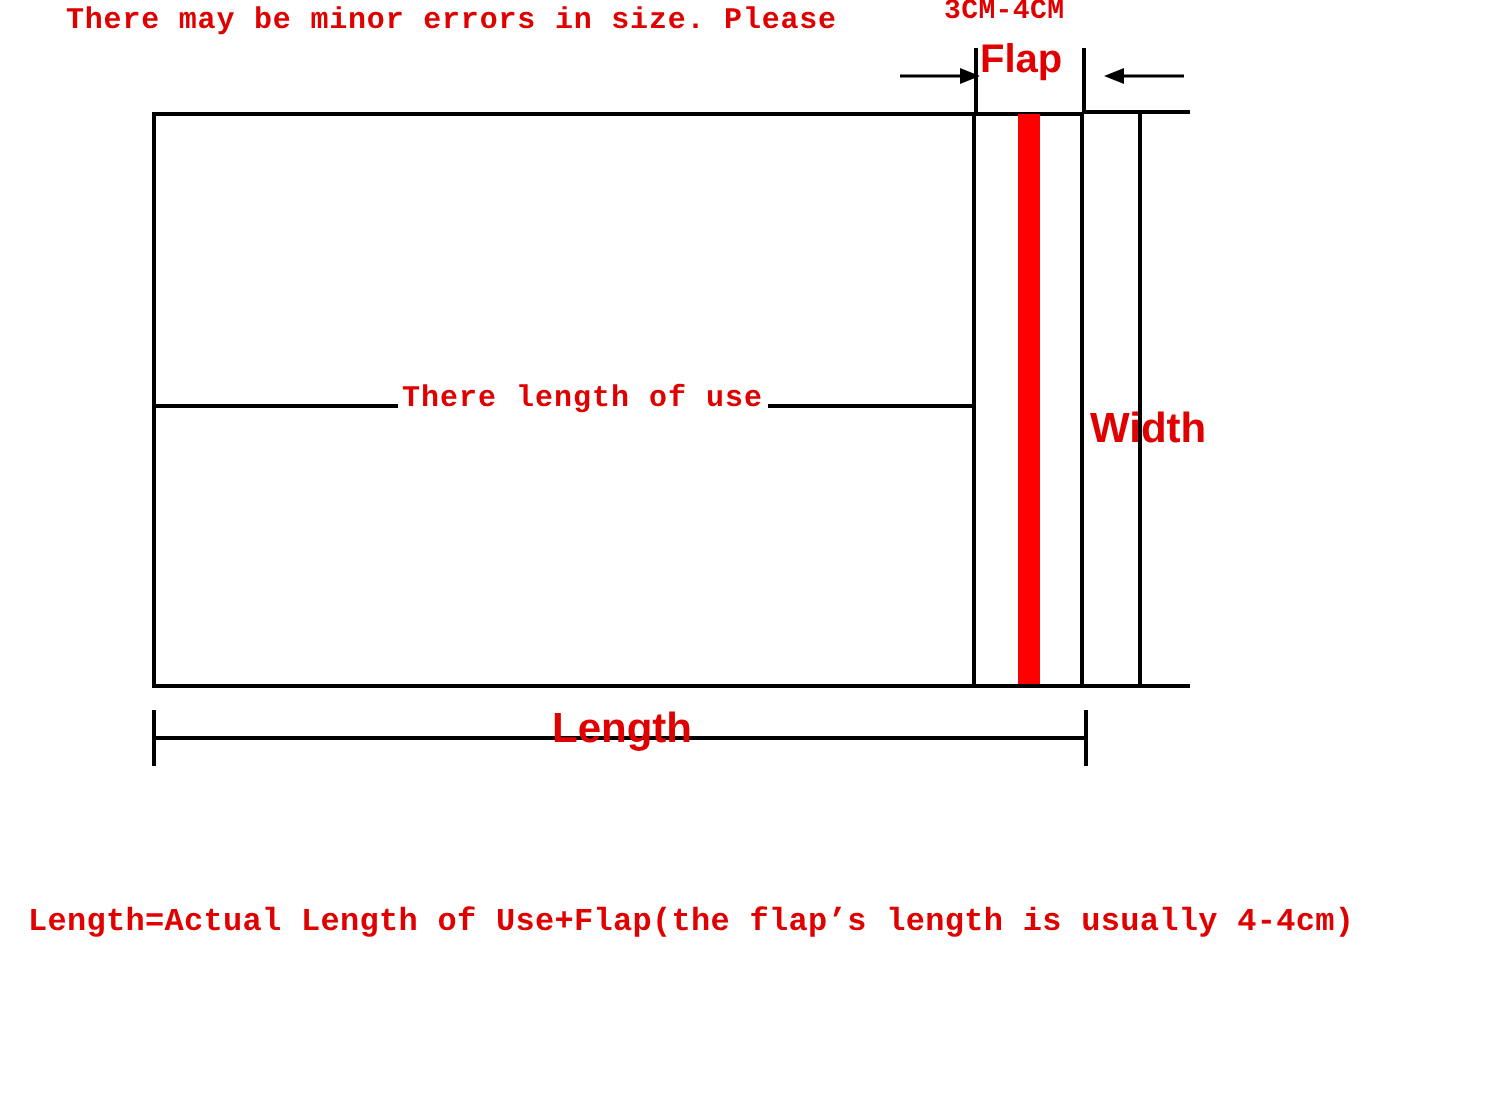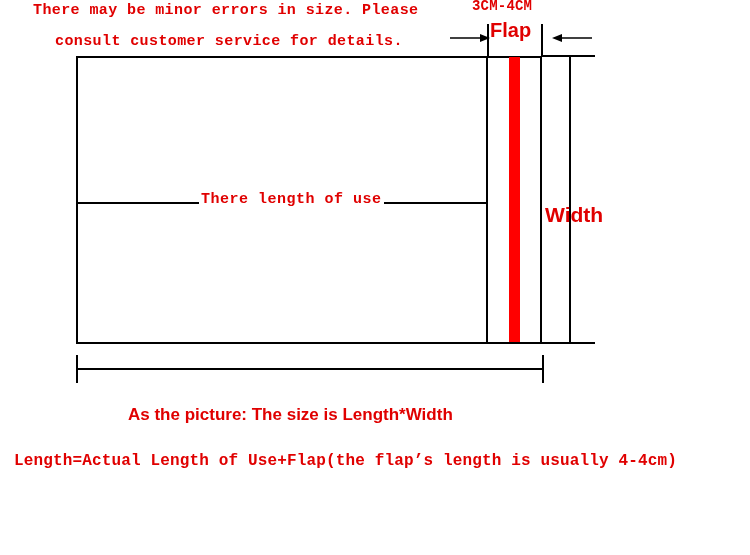--- a/index.html
+++ b/index.html
@@ -63,21 +63,20 @@
     overflow: visible;
   }
 </style>
 </head>
 <body>
 
 <div id="canvas">
 
   <div class="mono-red" id="note-line1">There may be minor errors in size. Please</div>
 
-  <div class="mono-red" id="note-line2">consult customer service for details.</div>
 
   <div class="mono-red" id="flap-size">3CM-4CM</div>
 
   <div class="sans-red" id="flap-label">Flap</div>
 
   <div class="vline" style="left:487px; top:24px; height:32px;"></div>
   <div class="vline" style="left:541px; top:24px; height:32px;"></div>
 
   <svg class="arrow" style="left:450px; top:32px;" width="40" height="12" viewBox="0 0 40 12">
     <line x1="0" y1="6" x2="36" y2="6" stroke="#000000" stroke-width="1.6"></line>
@@ -105,18 +104,18 @@
   <div class="hline" style="left:541px; top:55px; width:54px;"></div>
   <div class="hline" style="left:541px; top:342px; width:54px;"></div>
   <div class="vline" style="left:569px; top:56px; height:287px;"></div>
 
   <div class="sans-red" id="width-label">Width</div>
 
   <div class="vline" style="left:76px; top:355px; height:28px;"></div>
   <div class="vline" style="left:542px; top:355px; height:28px;"></div>
   <div class="hline" style="left:76px; top:368px; width:467px;"></div>
 
+  <div class="sans-red" id="length-label">Length</div>
 
-  <div class="sans-red" id="caption-1">As the picture: The size is Length*Width</div>
 
   <div class="mono-red" id="caption-2">Length=Actual Length of Use+Flap(the flap’s length is usually 4-4cm)</div>
 
 </div>
 
 </body></html>

